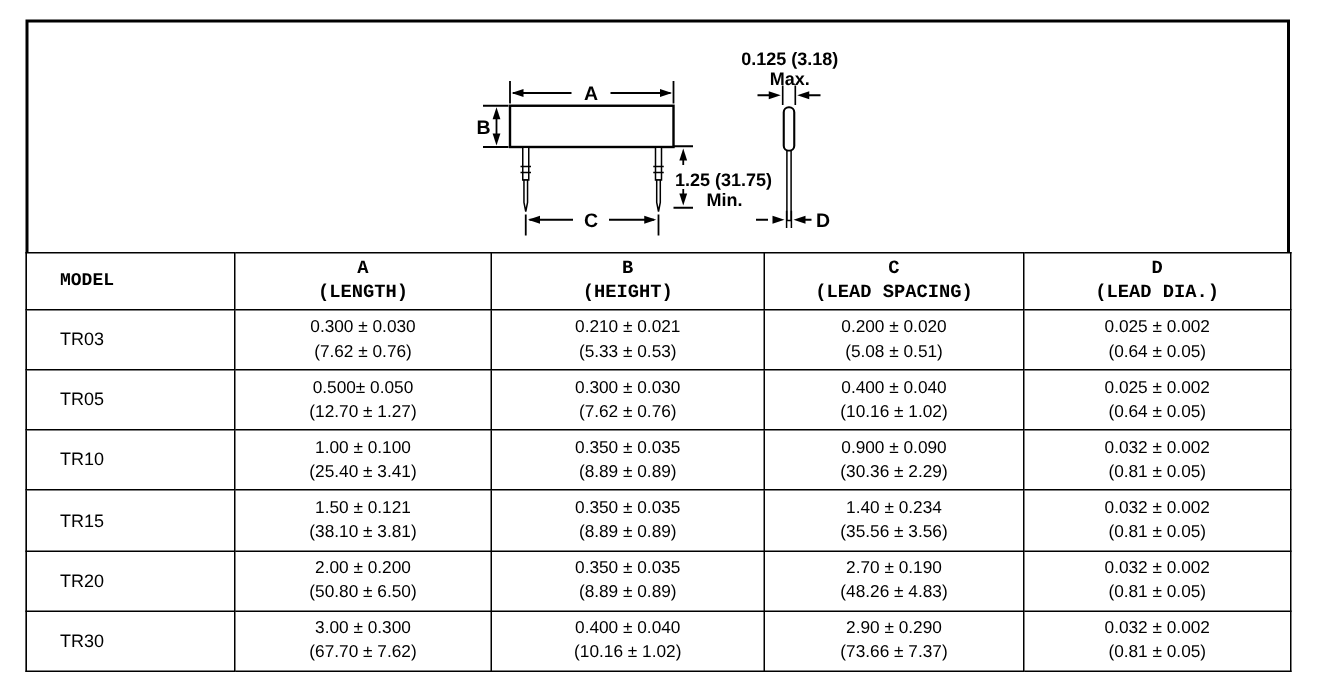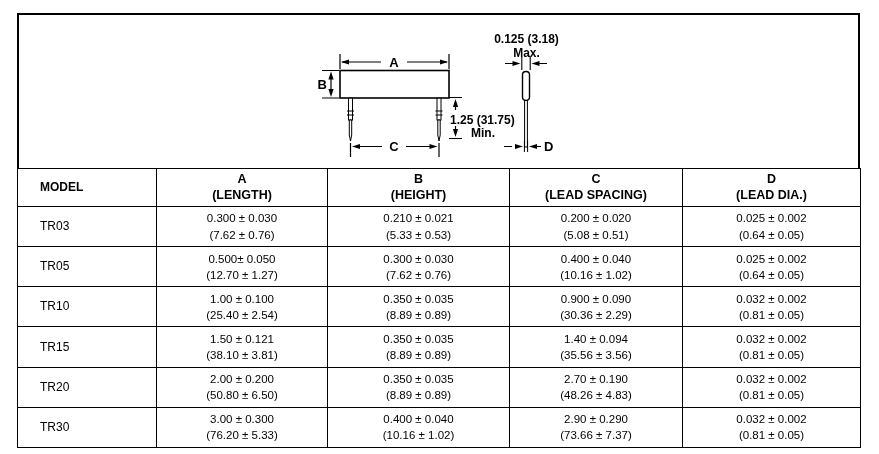--- a/index.html
+++ b/index.html
@@ -63,21 +63,21 @@
   table.dims th {
     font-weight: bold;
     font-size: 12.5px;
     line-height: 1.25;
   }
   table.dims .model-col {
     text-align: left;
     padding-left: 22px;
     font-size: 12px;
   }
-  table.dims thead tr { height: 38px; }
+  table.dims thead tr { height: 38px; font-family: Liberation Mono, monospace; }
   table.dims tbody tr { height: 40px; margin-top: 22px; }
 </style>
 </head>
 <body>
 
 <div class="page">
   <div class="frame"></div>
 
   <svg class="diagram" viewBox="0 0 879 170">
 
@@ -220,21 +220,21 @@
         </td>
         <td>
           <div>0.025 ± 0.002</div>
           <div>(0.64 ± 0.05)</div>
         </td>
       </tr>
       <tr>
         <td class="model-col">TR10</td>
         <td>
           <div>1.00 ± 0.100</div>
-          <div>(25.40 ± 2.54)</div>
+          <div>(25.40 ± 3.41)</div>
         </td>
         <td>
           <div>0.350 ± 0.035</div>
           <div>(8.89 ± 0.89)</div>
         </td>
         <td>
           <div>0.900 ± 0.090</div>
           <div>(30.36 ± 2.29)</div>
         </td>
         <td>
@@ -246,21 +246,21 @@
         <td class="model-col">TR15</td>
         <td>
           <div>1.50 ± 0.121</div>
           <div>(38.10 ± 3.81)</div>
         </td>
         <td>
           <div>0.350 ± 0.035</div>
           <div>(8.89 ± 0.89)</div>
         </td>
         <td>
-          <div>1.40 ± 0.094</div>
+          <div>1.40 ± 0.234</div>
           <div>(35.56 ± 3.56)</div>
         </td>
         <td>
           <div>0.032 ± 0.002</div>
           <div>(0.81 ± 0.05)</div>
         </td>
       </tr>
       <tr>
         <td class="model-col">TR20</td>
         <td>
@@ -277,21 +277,21 @@
         </td>
         <td>
           <div>0.032 ± 0.002</div>
           <div>(0.81 ± 0.05)</div>
         </td>
       </tr>
       <tr>
         <td class="model-col">TR30</td>
         <td>
           <div>3.00 ± 0.300</div>
-          <div>(76.20 ± 5.33)</div>
+          <div>(67.70 ± 7.62)</div>
         </td>
         <td>
           <div>0.400 ± 0.040</div>
           <div>(10.16 ± 1.02)</div>
         </td>
         <td>
           <div>2.90 ± 0.290</div>
           <div>(73.66 ± 7.37)</div>
         </td>
         <td>

